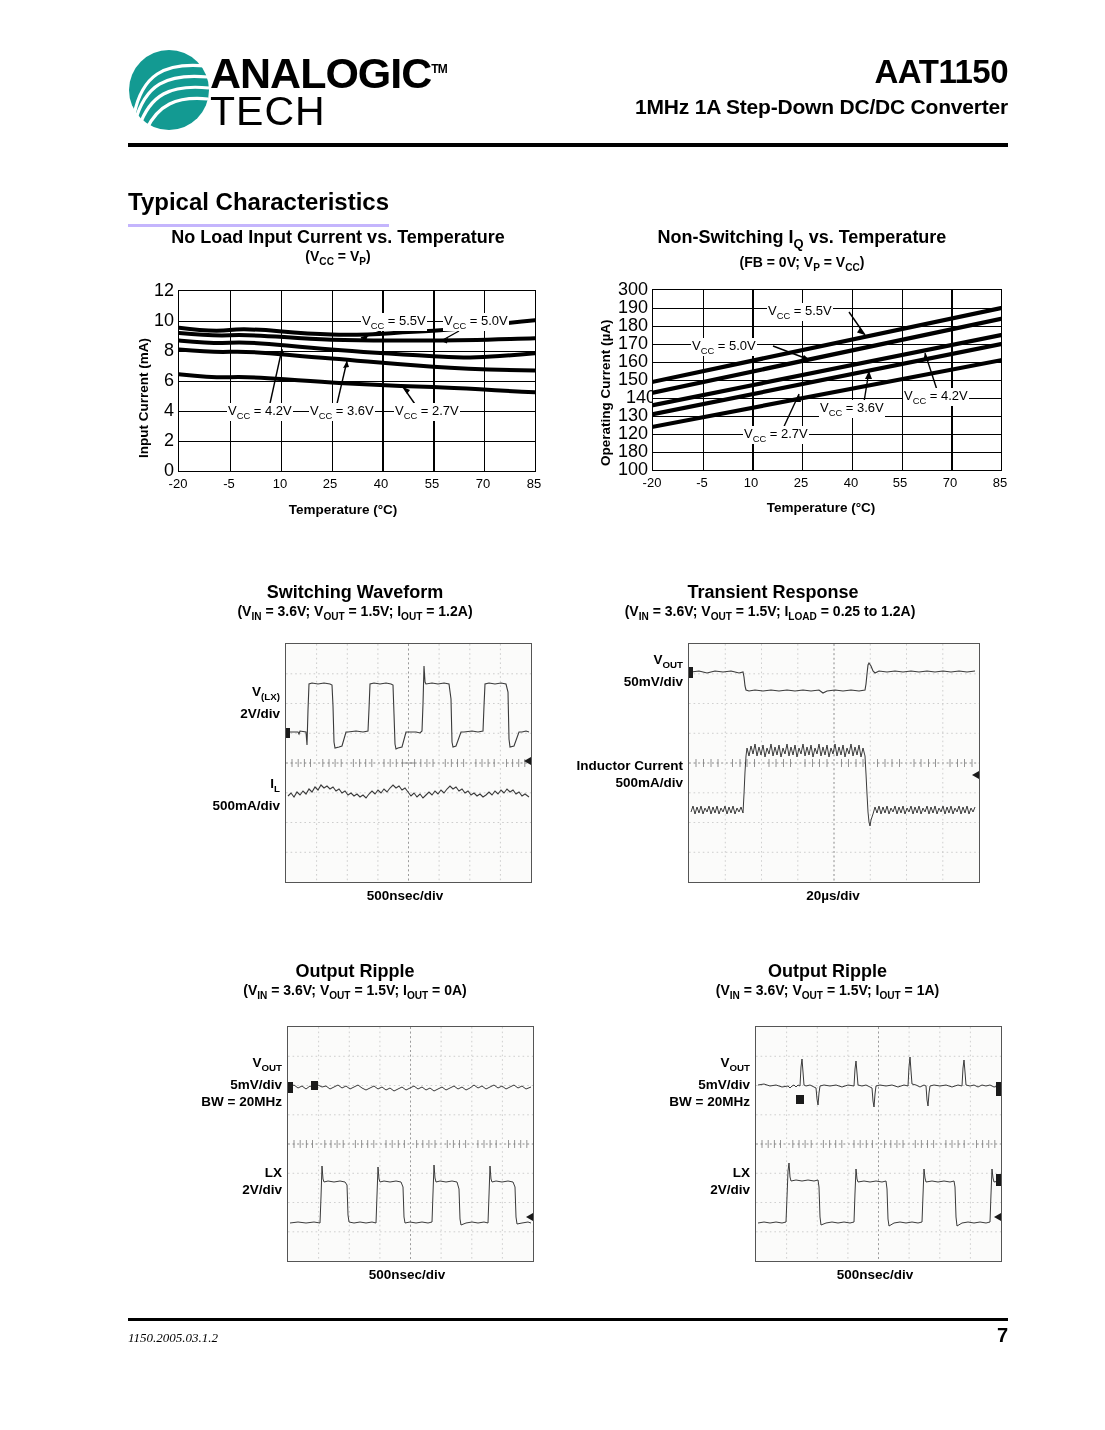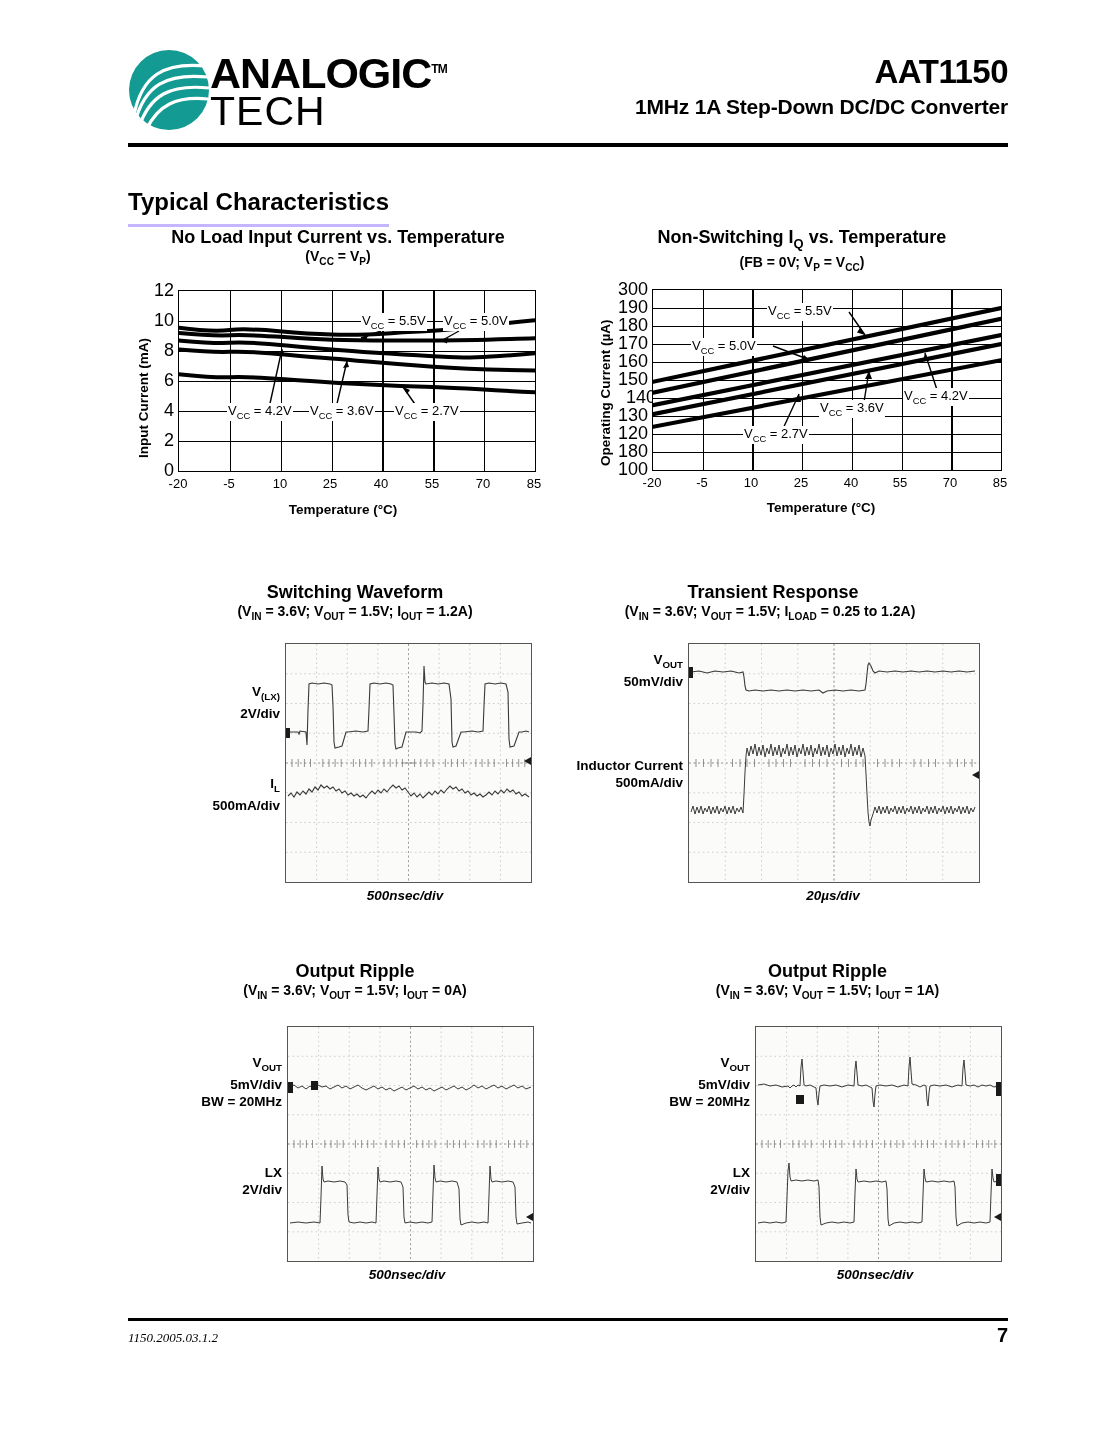--- a/index.html
+++ b/index.html
@@ -47,21 +47,21 @@
   .ylabel{position:absolute;font-size:13.5px;font-weight:bold;
           transform:rotate(-90deg);transform-origin:left top;white-space:nowrap;}
   .xlabel{position:absolute;font-size:13.5px;font-weight:bold;text-align:center;width:100%;}
   .curve-svg{position:absolute;left:0;top:0;}
   .ann{position:absolute;font-size:13px;white-space:nowrap;background:#fff;padding:0 1px;}
 
   
   .scope{position:absolute;border:1px solid #555;background:#fbfbfa;}
   .sc-label{position:absolute;text-align:right;font-size:13.5px;font-weight:bold;
             line-height:17px;white-space:nowrap;}
-  .sc-foot{position:absolute;text-align:center;font-size:13.5px;font-weight:bold;width:100%;font-style:italic;}
+  .sc-foot{position:absolute;text-align:center;font-size:13.5px;font-weight:bold;width:100%;}
 
   
   .rule-bot{position:absolute;left:128px;top:1318px;width:880px;height:3px;background:#000;}
   .foot-left{position:absolute;left:128px;top:1330px;font-size:13px;font-style:italic;
              font-family:"Liberation Serif",serif;}
   .foot-right{position:absolute;right:97px;top:1324px;font-size:20px;font-weight:bold;}
 </style>
 </head>
 <body>
 

